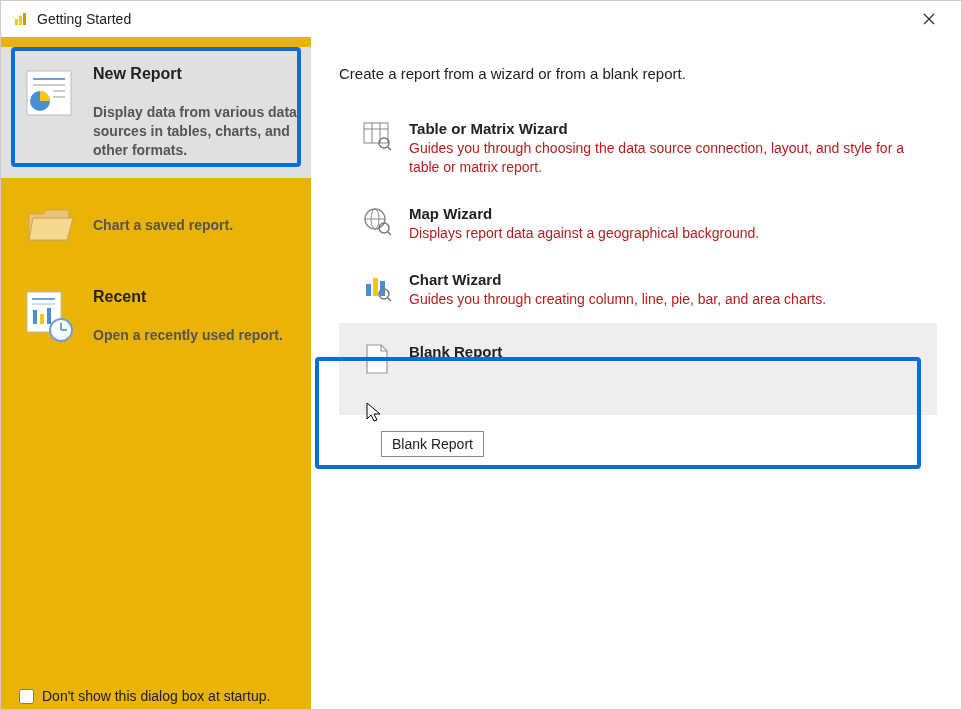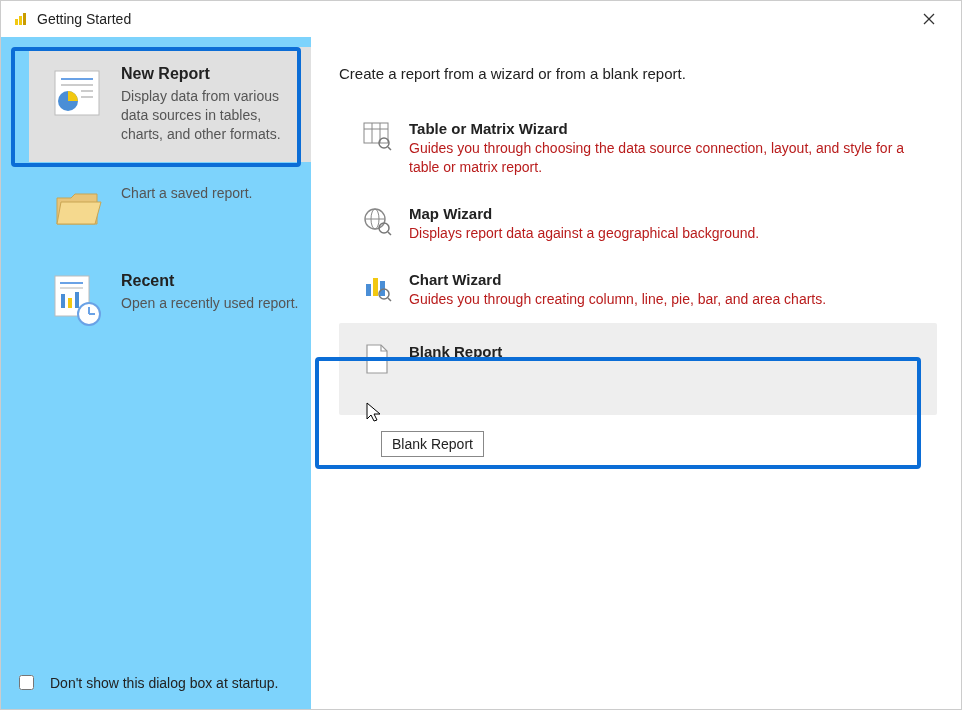--- a/index.html
+++ b/index.html
@@ -32,24 +32,23 @@
       cursor: pointer;
       font-size: 15px;
       color: #333;
     }
     .content {
       display: flex;
       height: calc(100% - 36px);
     }
     .sidebar {
       width: 310px;
-      background: #7dd3fc;
+      background: #eab308;
       position: relative;
       padding-top: 10px;
-      padding-left: 28px;
     }
     .sidebar-item {
       display: flex;
       align-items: flex-start;
       padding: 18px 12px 18px 20px;
       cursor: pointer;
       gap: 16px;
     }
     .sidebar-item.selected {
       background: #e0e0e0;
@@ -58,21 +57,21 @@
       width: 56px; height: 56px; flex-shrink: 0;
       display: flex; align-items: center; justify-content: center;
     }
     .sidebar-item .text-slot {
       flex: 1;
     }
     .sidebar-item .item-title {
       font-size: 16px; font-weight: 600; color: #222;
     }
     .sidebar-item .item-desc {
-      font-size: 14px; color: #555; margin-top: 4px; line-height: 1.35;
+      font-size: 14px; color: #555; margin-top: 20px; line-height: 1.35; font-weight: bold;
     }
     .highlight-box {
       position: absolute;
       border: 4px solid #0b6dd6;
       pointer-events: none;
       border-radius: 4px;
     }
     .sidebar .highlight-box.sel-box {
       top: 10px; left: 10px; width: 290px; height: 120px;
     }
@@ -117,22 +116,22 @@
       position: absolute;
       border: 1px solid #888;
       background: #fff;
       padding: 4px 10px;
       font-size: 14px;
       color: #222;
       top: 394px; left: 70px;
     }
     .bottom-check {
       position: absolute;
-      bottom: 18px; left: 18px;
-      display: flex; align-items: flex-start; gap: 16px;
+      bottom: 5px; left: 18px;
+      display: flex; align-items: flex-end; gap: 8px;
       font-size: 14px; color: #222;
     }
     .bottom-check input {
       width: 15px; height: 15px;
     }
     .cursor-arrow {
       position: absolute;
       top: 364px; left: 54px;
       pointer-events: none;
     }

